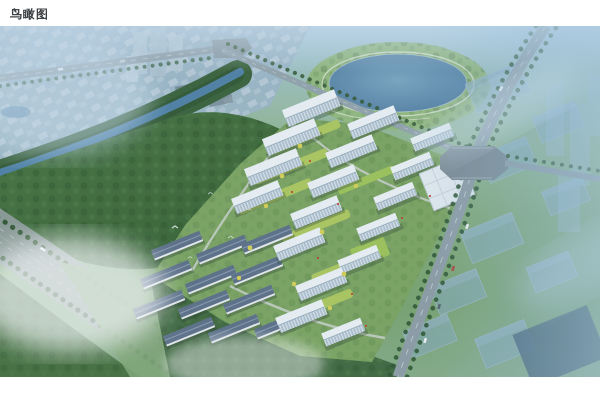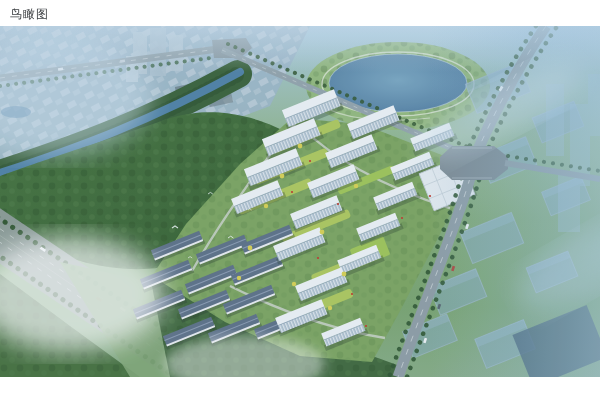--- a/index.html
+++ b/index.html
@@ -1,18 +1,18 @@
 <!DOCTYPE html>
 <html><head>
 <meta charset="utf-8">
 <style>
   html,body{margin:0;padding:0;background:#ffffff;width:600px;height:400px;overflow:hidden;
     font-family:"Liberation Sans",sans-serif;}
   .page{position:relative;width:600px;height:400px;background:#fff;}
-  .title{position:absolute;left:10px;top:6px;font-size:12px;font-weight:400;color:#3f4245;
+  .title{position:absolute;left:10px;top:6px;font-size:12px;font-weight:700;color:#3f4245;
     letter-spacing:1px;}
   .photo{position:absolute;left:0;top:26px;width:600px;height:351px;overflow:hidden;}
   svg{display:block;}
 </style>
 </head>
 <body>
 
 <div class="page">
   <div class="title">鸟瞰图</div>
 

